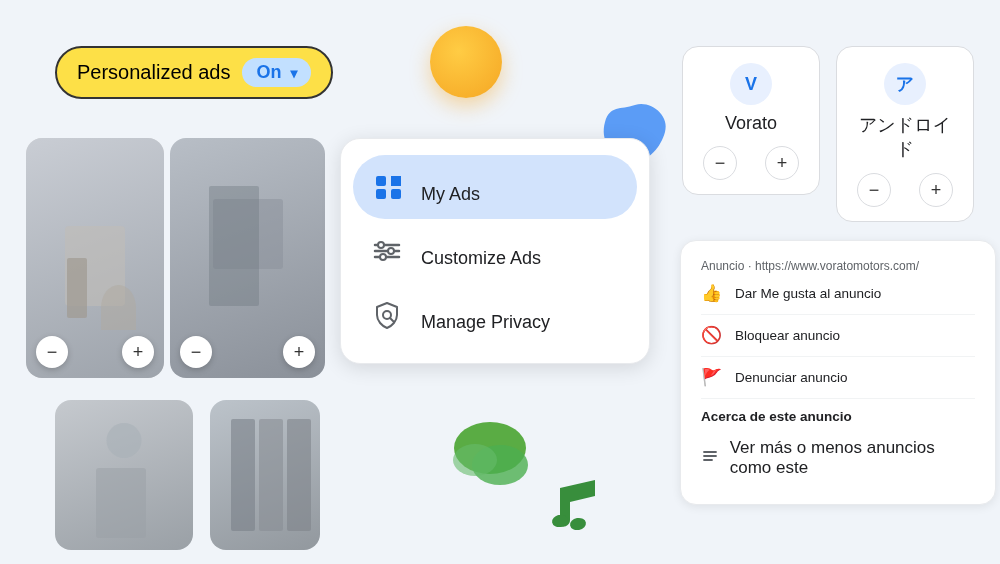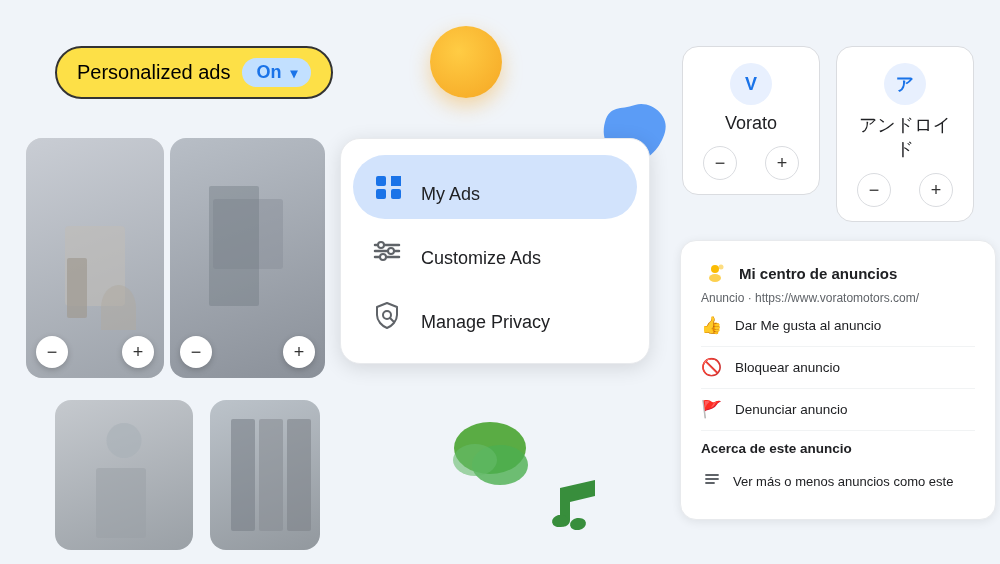--- a/index.html
+++ b/index.html
@@ -262,21 +262,21 @@
       font-size: 13.5px;
       font-weight: 600;
       color: #202124;
       margin: 10px 0 6px;
     }
     .ad-more-action {
       display: flex;
       align-items: center;
       gap: 10px;
       padding: 8px 0;
-      font-size: 13px;
+      font-size: 17px;
       color: #202124;
       cursor: pointer;
     }
 
     
     .green-blob {
       position: absolute;
       top: 420px;
       left: 445px;
       width: 90px;
@@ -405,30 +405,20 @@
     <span>ア</span>
   </div>
   <div class="vocab-name">アンドロイド</div>
   <div class="vocab-controls">
     <button class="vocab-btn">−</button>
     <button class="vocab-btn">+</button>
   </div>
 </div>
 
 <div class="ad-center">
-  <div class="ad-center-header">
-    <div class="ad-center-icon">
-      <svg width="24" height="24" viewBox="0 0 24 24">
-        <circle cx="12" cy="8" r="4" fill="#fbbc04"></circle>
-        <ellipse cx="12" cy="17" rx="6" ry="4" fill="#fbbc04" opacity="0.7"></ellipse>
-        <circle cx="18" cy="6" r="2.5" fill="#fbbc04" opacity="0.5"></circle>
-      </svg>
-    </div>
-    <span class="ad-center-title">Mi centro de anuncios</span>
-  </div>
   <div class="ad-center-url">Anuncio · https://www.voratomotors.com/</div>
 
   <div class="ad-action">
     <span class="ad-action-icon">👍</span>
     <span>Dar Me gusta al anuncio</span>
   </div>
   <div class="ad-action">
     <span class="ad-action-icon">🚫</span>
     <span>Bloquear anuncio</span>
   </div>

